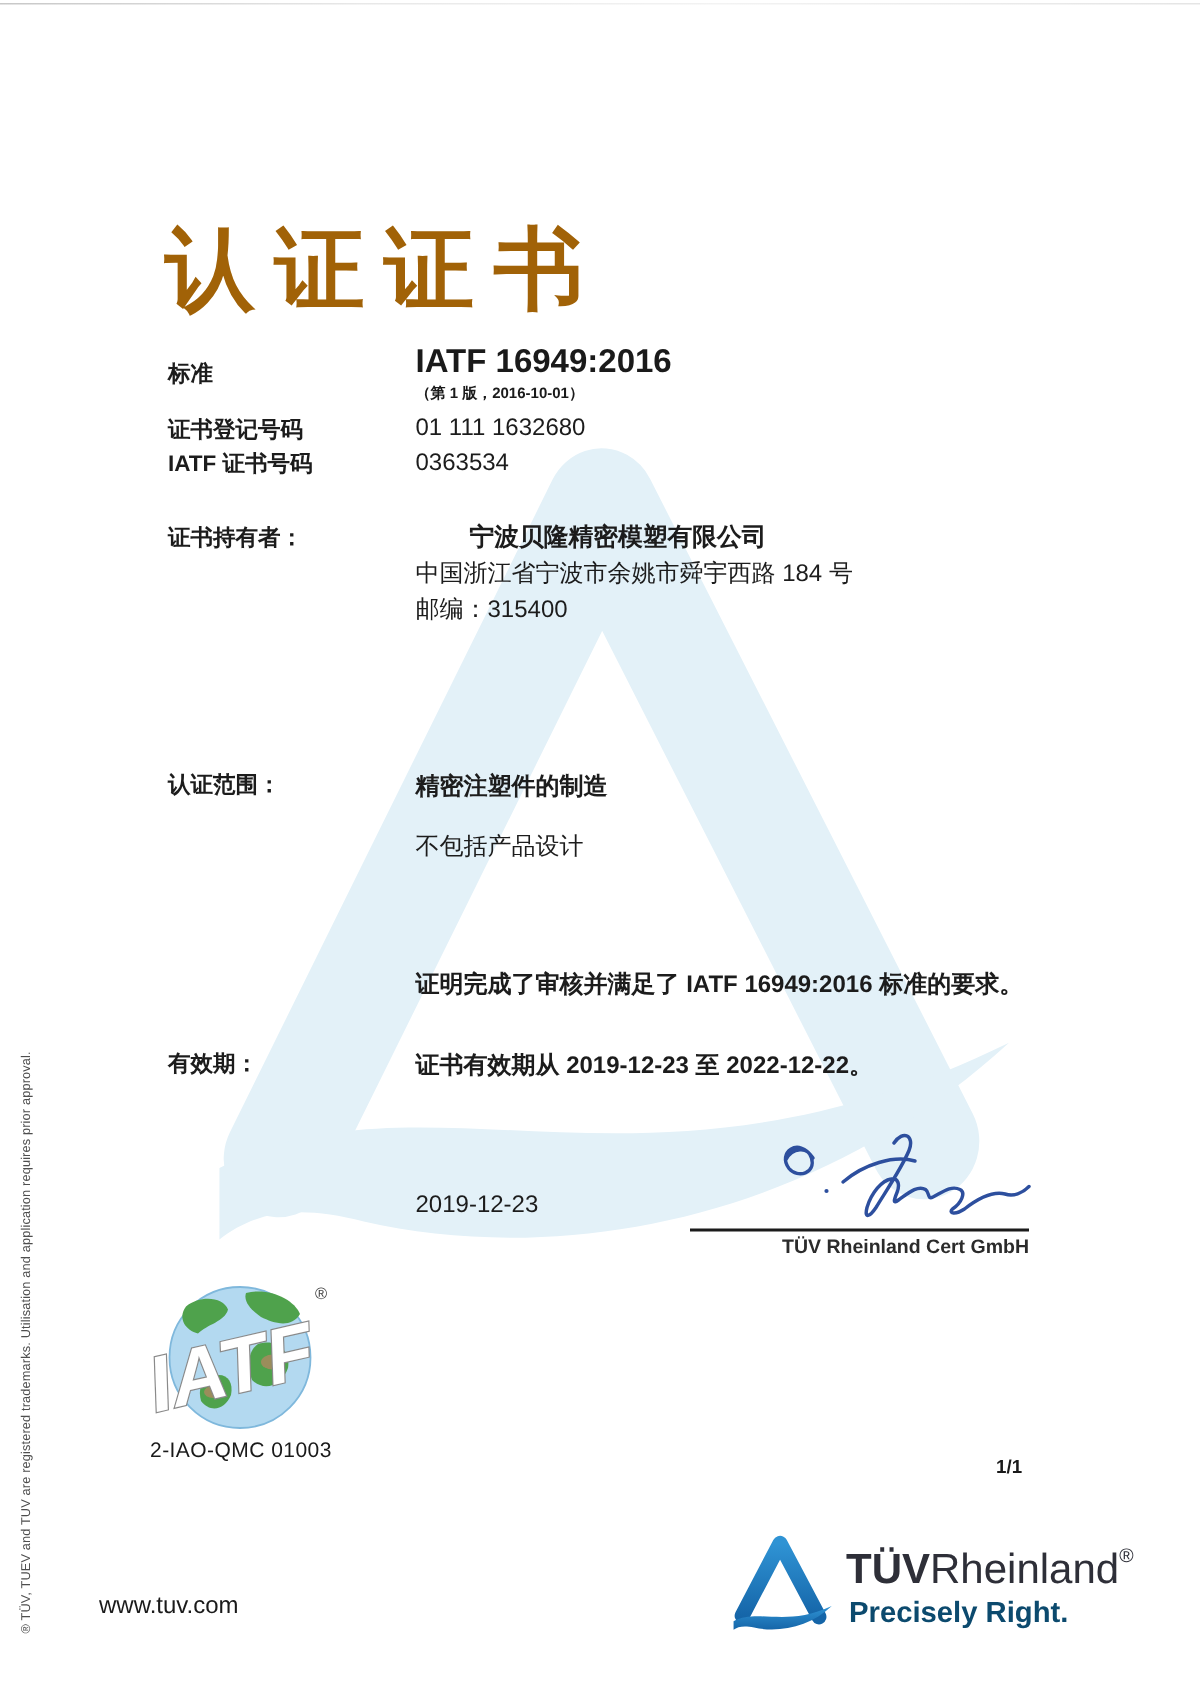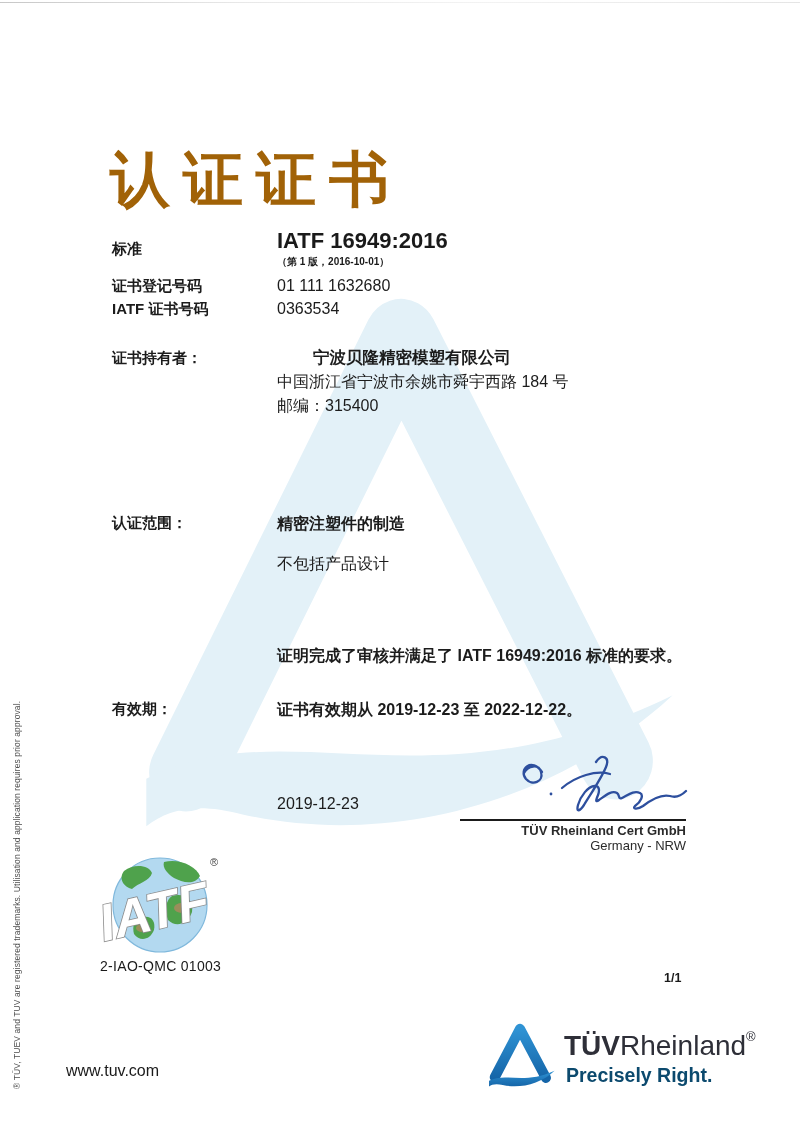--- a/index.html
+++ b/index.html
@@ -99,21 +99,20 @@
   <g fill="none" stroke="#2d4f9e" stroke-width="2.3" stroke-linecap="round">
     <path d="M30 22 C20 7 6 19 14 29 C20 36 32 32 29 22 C27 14 16 15 12 23"></path>
     <path d="M50 38 C64 26 84 20 98 24"></path>
     <path d="M84 12 C90 3 98 7 94 17 C89 29 78 45 72 55 C68 61 64 63 66 55 C69 45 76 37 82 36 C87 35 88 40 86 45 C84 50 83 53 87 50 C94 45 100 40 105 43 C108 45 106 50 110 48 C116 45 122 40 128 43 C132 45 129 52 123 56 C120 59 125 60 131 56 C140 49 150 44 158 46 C164 48 170 45 174 41"></path>
     <circle cx="39" cy="44" r="1.4" fill="#2d4f9e" stroke="none"></circle>
   </g>
 </svg>
 <div class="abs sig-line"></div>
 <div class="abs issuer">
   <div class="org">TÜV Rheinland Cert GmbH</div>
-  <div>Germany - NRW</div>
 </div>
 
 <svg class="abs iatf-logo" viewBox="0 0 142 110">
   <circle cx="66" cy="55" r="47" fill="#b3d9f0" stroke="#7fb8dc" stroke-width="1.2"></circle>
   <path d="M30 21 C40 13 55 15 58 23 C56 31 44 33 38 39 C30 37 24 29 30 21 Z" fill="#4fa24c"></path>
   <path d="M70 12 C85 8 102 16 106 26 C100 36 88 32 80 28 C74 24 68 18 70 12 Z" fill="#4fa24c"></path>
   <path d="M78 46 C90 42 100 50 98 62 C94 74 82 78 74 70 C70 60 72 50 78 46 Z" fill="#4fa24c"></path>
   <path d="M46 68 C56 64 62 70 60 80 C56 90 46 92 40 84 C38 76 40 71 46 68 Z" fill="#4fa24c"></path>
   <ellipse cx="88" cy="58" rx="8" ry="5" fill="#a8895e" opacity=".85"></ellipse>
   <ellipse cx="48" cy="78" rx="6" ry="4" fill="#a8895e" opacity=".85"></ellipse>

